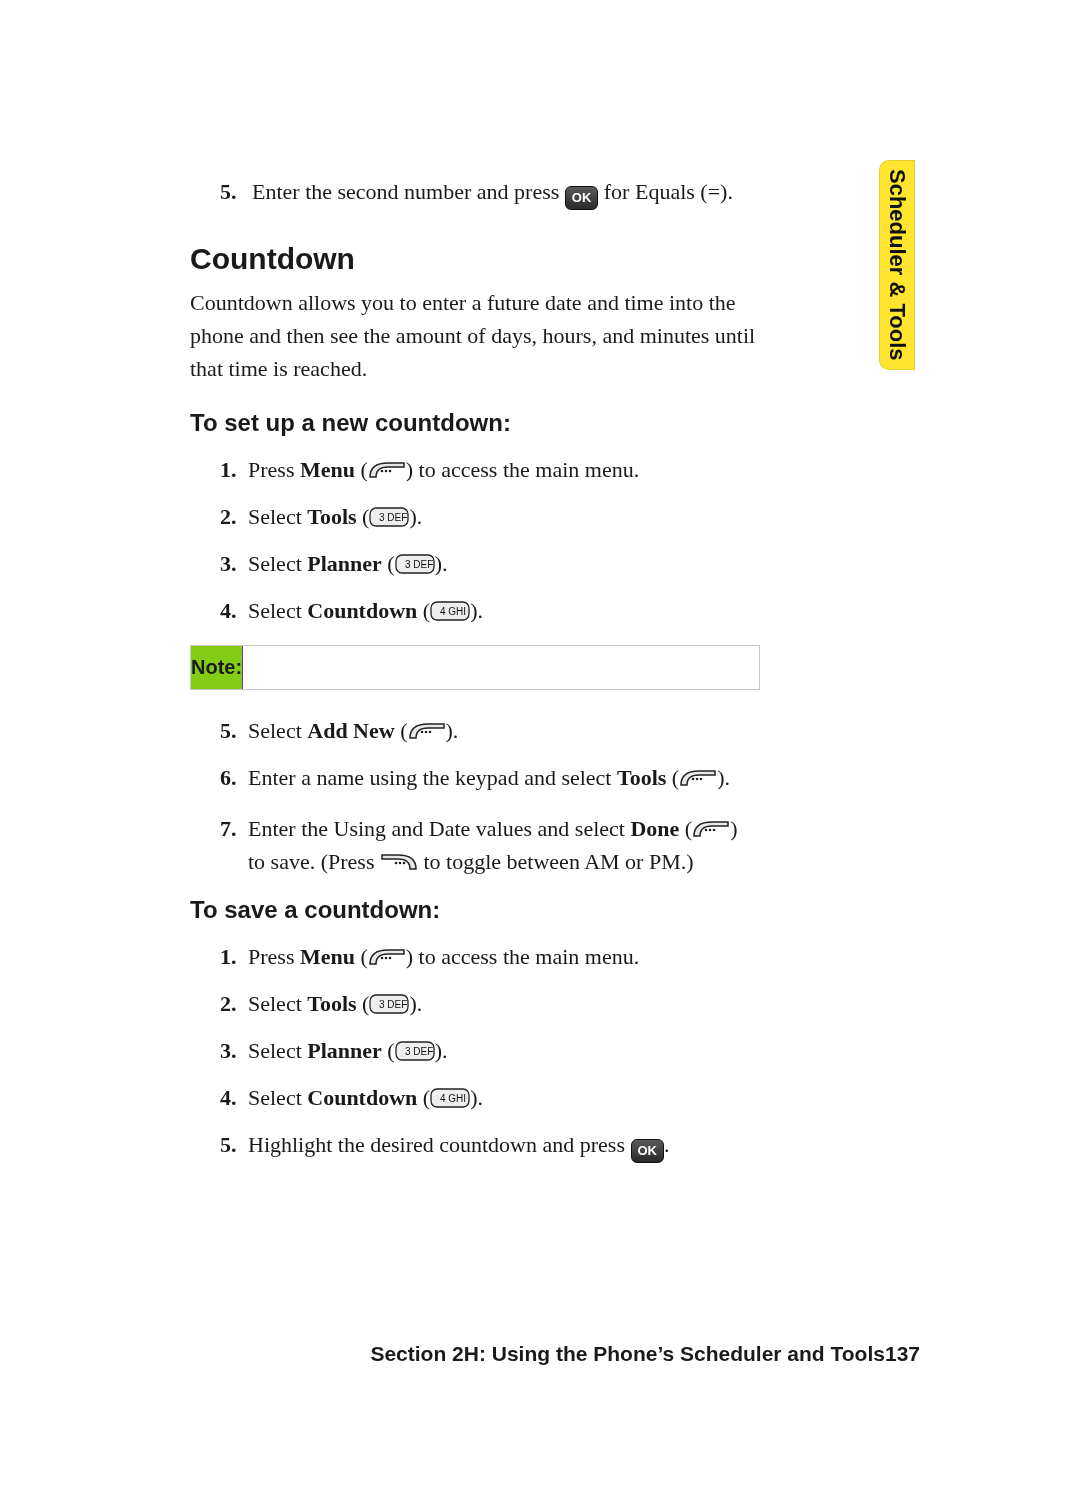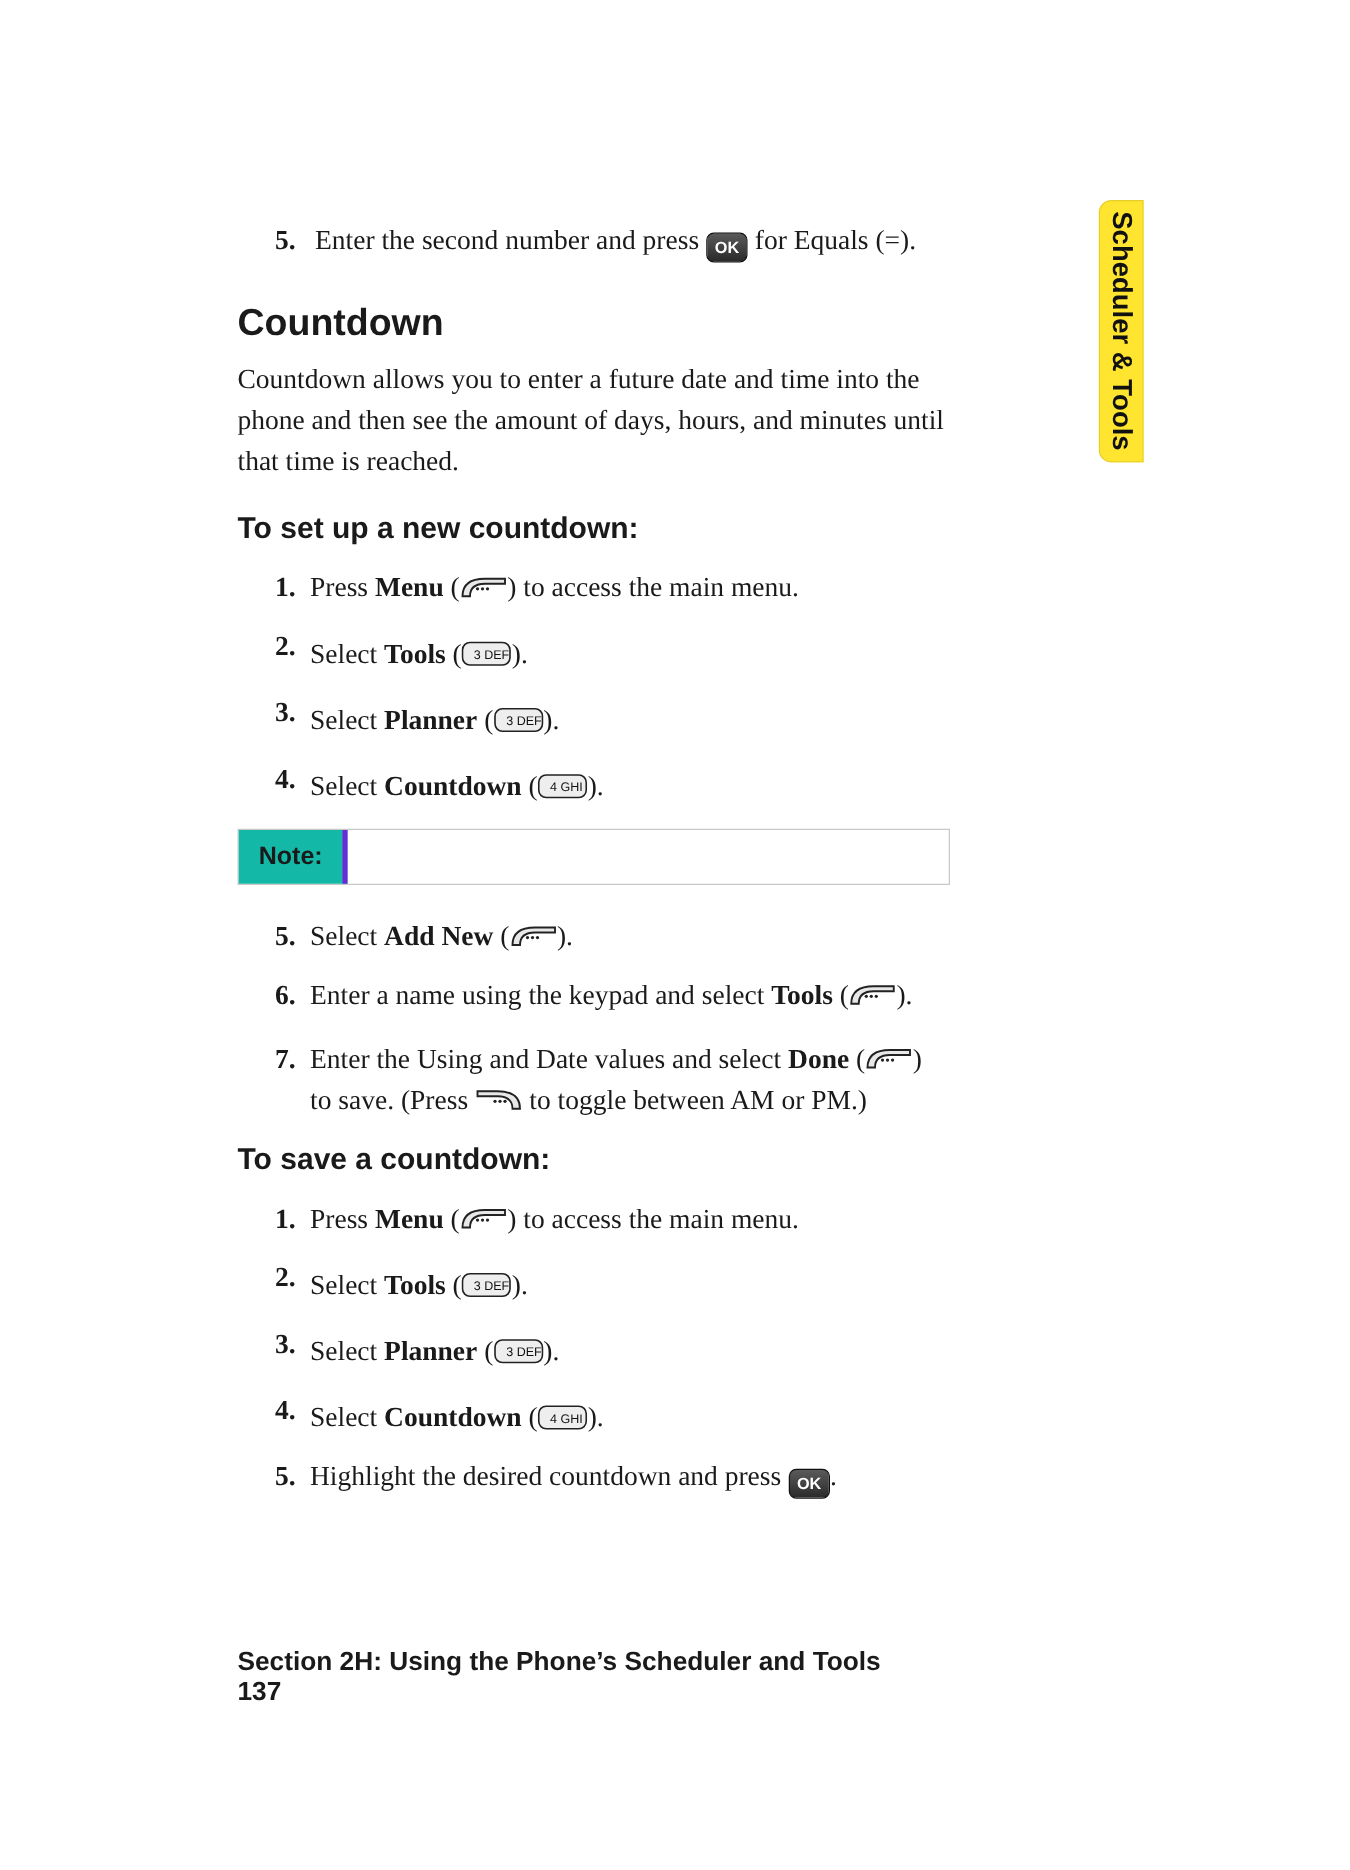--- a/index.html
+++ b/index.html
@@ -87,25 +87,25 @@
 
   b.bold { font-weight: 700; }
 
   .note-box {
     display: flex;
     border: 1px solid #c8c8c8;
     margin: 8px 0 24px 0;
     font-family: Arial, Helvetica, sans-serif;
   }
   .note-label {
-    background: #14b8a6;
+    background: #84cc16;
     font-weight: 700;
     font-size: 20px;
-    padding: 10px 16px;
-    border-right: 4px solid #6d28d9;
+    padding: 10px 0;
+    border-right: 1px solid #6d28d9;
     display:flex;
     align-items:flex-start;
   }
   .note-text {
     background: #ebebeb;
     font-size: 20px;
     line-height: 1.4;
     padding: 10px 14px;
     flex: 1;
   }
@@ -113,21 +113,20 @@
   .footer {
     position: absolute;
     left: 190px;
     right: 160px;
     bottom: 130px;
     display: flex;
     justify-content: flex-end;
     font-family: Arial, Helvetica, sans-serif;
     font-weight: 700;
     font-size: 21px;
-    flex-direction: column;
   }
 
   
   .key-ok {
     display: inline-flex;
     align-items: center;
     justify-content: center;
     height: 22px;
     padding: 0 6px;
     background: linear-gradient(#5a5a5a,#2a2a2a);
@@ -144,21 +143,20 @@
     width: 38px;
     height: 22px;
     vertical-align: -4px;
   }
   .soft-left svg, .soft-right svg, .numkey svg { display:block; }
   .numkey {
     display: inline-block;
     width: 40px;
     height: 22px;
     vertical-align: -4px;
-    margin-top: 12px;
   }
 </style>
 </head>
 <body>
 
 <svg width="0" height="0" style="position:absolute">
   <defs>
     <g id="softleft-g">
       <path d="M2 18 Q2 4 20 4 L36 4 L36 8 L20 8 Q8 8 8 18 Z" fill="#e8e8e8" stroke="#222" stroke-width="1.5"></path>
       <circle cx="14" cy="12" r="1.3" fill="#222"></circle>

